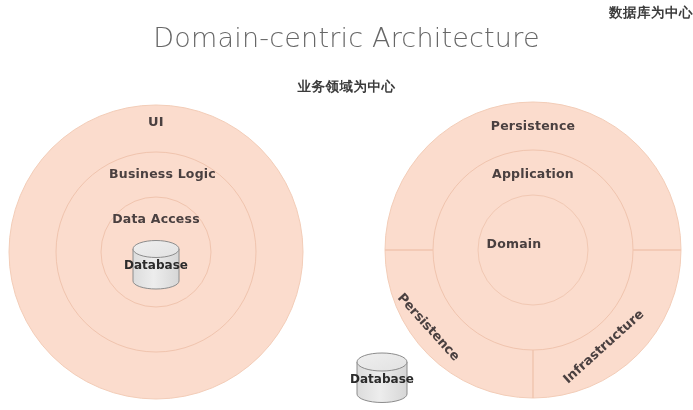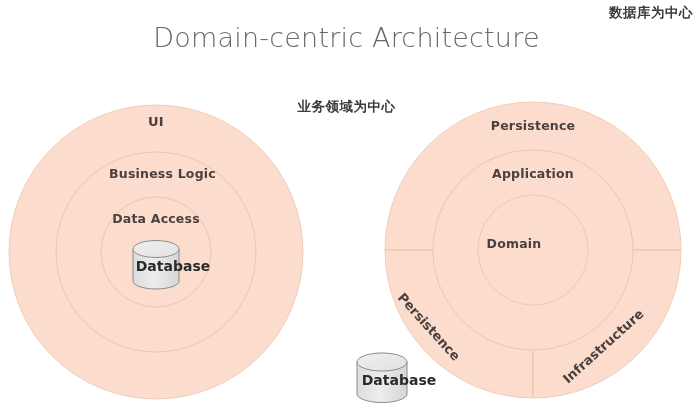--- a/index.html
+++ b/index.html
@@ -43,21 +43,21 @@
   .cn-top {
     position: absolute;
     left: 0;
     top: 6px;
     width: 693px;
     text-align: right;
   }
   .cn-bottom {
     position: absolute;
     left: 0;
-    top: 100px;
+    top: 80px;
     width: 693px;
   }
   .main-title {
     position: absolute;
     left: 0;
     top: 22px;
     width: 693px;
     font-family: "DejaVu Sans", "Liberation Sans", sans-serif;
     font-size: 27px;
     font-weight: 300;
@@ -87,27 +87,26 @@
     font-size: 13px;
     font-weight: 700;
     color: #4a4040;
     white-space: nowrap;
     pointer-events: none;
   }
 
   .db-caption {
     position: absolute;
     font-family: "DejaVu Sans", "Liberation Sans", sans-serif;
-    font-size: 14px;
+    font-size: 12px;
     font-weight: 700;
     color: #2b2b2b;
     white-space: nowrap;
     transform: translateX(-50%);
     pointer-events: none;
-    margin-left: 17px;
   }
 </style>
 </head>
 <body>
 
 <svg id="canvas" viewBox="0 0 693 410">
   <defs>
     <linearGradient id="cylGrad" x1="0" y1="0" x2="1" y2="0">
       <stop offset="0%" stop-color="#dcdcdc"></stop>
       <stop offset="45%" stop-color="#ededed"></stop>

